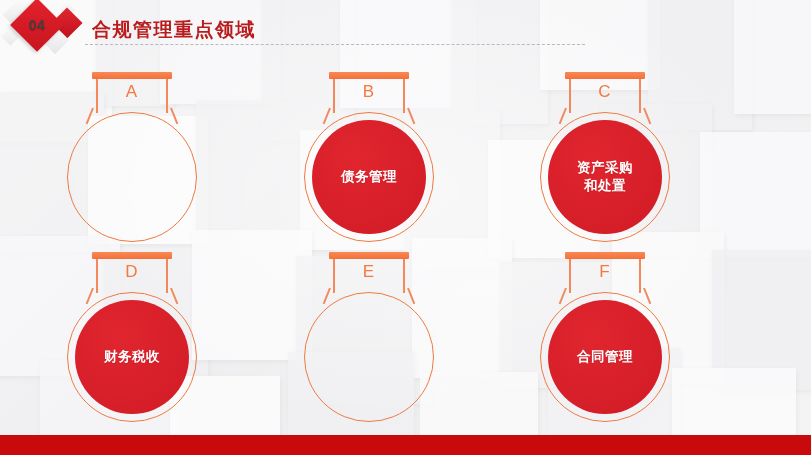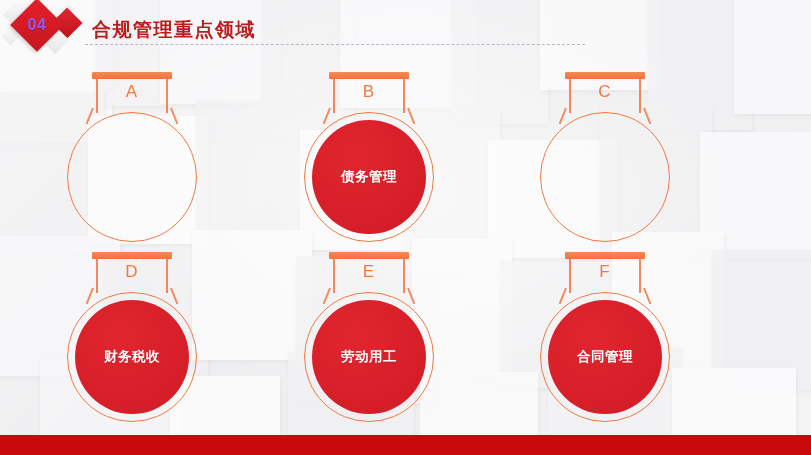--- a/index.html
+++ b/index.html
@@ -16,21 +16,21 @@
   .blk{position:absolute;}
   .bg-vig{position:absolute;inset:0;
     background:radial-gradient(ellipse at 50% 42%,rgba(255,255,255,.55) 0%,rgba(255,255,255,0) 62%);}
 
   
   .hdr{position:absolute;left:0;top:0;width:811px;height:60px;}
   .dia{position:absolute;transform:rotate(45deg);}
   .dia-main{left:18px;top:6px;width:38px;height:38px;background:linear-gradient(135deg,#e3212c 0%,#c8151f 100%);
     box-shadow:0 2px 4px rgba(0,0,0,.18);}
   .num04{position:absolute;left:18px;top:6px;width:38px;height:38px;display:flex;
-    align-items:center;justify-content:center;color:#8b5cf6;font-size:16px;font-weight:bold;
+    align-items:center;justify-content:center;color:#404040;font-size:14px;font-weight:bold;
     letter-spacing:.5px;text-shadow:0 1px 1px rgba(0,0,0,.25);}
   .dia-r2{left:56px;top:12px;width:22px;height:22px;background:linear-gradient(135deg,#e02630 0%,#c1121c 100%);}
   .dia-g1{left:8px;top:2px;width:26px;height:26px;background:linear-gradient(135deg,#fdfdfd,#e2e2e4);}
   .dia-g2{left:45px;top:30px;width:20px;height:20px;background:linear-gradient(135deg,#fbfbfc,#e6e6e8);}
   .dia-g3{left:4px;top:30px;width:13px;height:13px;background:linear-gradient(135deg,#fafafb,#e9e9eb);}
   .dia-g4{left:62px;top:4px;width:11px;height:11px;background:linear-gradient(135deg,#fafafb,#eaeaec);}
 
   .title{position:absolute;left:92px;top:17px;color:#b91c1c;font-size:19px;font-weight:bold;
     letter-spacing:1.5px;white-space:nowrap;}
   .rule{position:absolute;left:85px;top:44px;width:500px;height:0;
@@ -135,20 +135,24 @@
         </div>
       </div>
       <div class="flask" style="left: 530px; top: 72px;">
         <div class="cap"></div>
         <div class="neck-l"></div>
         <div class="neck-r"></div>
         <div class="flare-l"></div>
         <div class="flare-r"></div>
         <div class="letter">C</div>
         <div class="ring"></div>
+        <div class="disc">
+          <div class="disc-label">资产采购
+和处置</div>
+        </div>
       </div>
       <div class="flask" style="left: 57px; top: 252px;">
         <div class="cap"></div>
         <div class="neck-l"></div>
         <div class="neck-r"></div>
         <div class="flare-l"></div>
         <div class="flare-r"></div>
         <div class="letter">D</div>
         <div class="ring"></div>
         <div class="disc">
@@ -156,23 +160,20 @@
         </div>
       </div>
       <div class="flask" style="left: 294px; top: 252px;">
         <div class="cap"></div>
         <div class="neck-l"></div>
         <div class="neck-r"></div>
         <div class="flare-l"></div>
         <div class="flare-r"></div>
         <div class="letter">E</div>
         <div class="ring"></div>
-        <div class="disc">
-          <div class="disc-label">劳动用工</div>
-        </div>
       </div>
       <div class="flask" style="left: 530px; top: 252px;">
         <div class="cap"></div>
         <div class="neck-l"></div>
         <div class="neck-r"></div>
         <div class="flare-l"></div>
         <div class="flare-r"></div>
         <div class="letter">F</div>
         <div class="ring"></div>
         <div class="disc">

